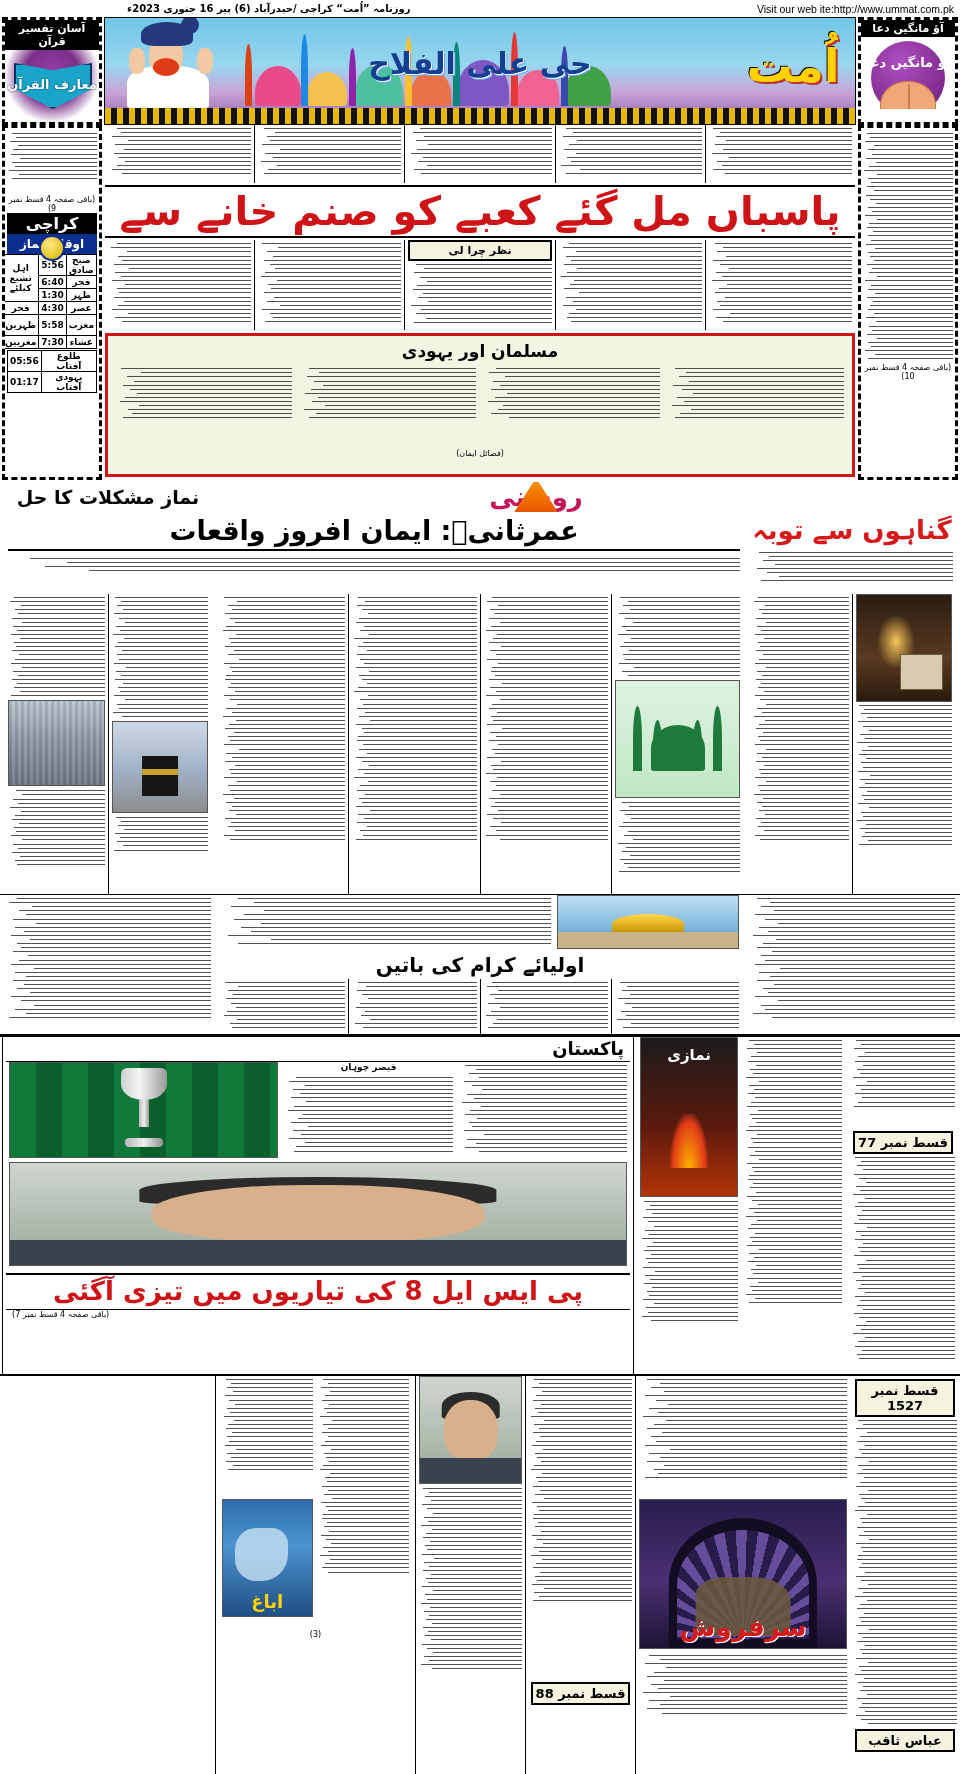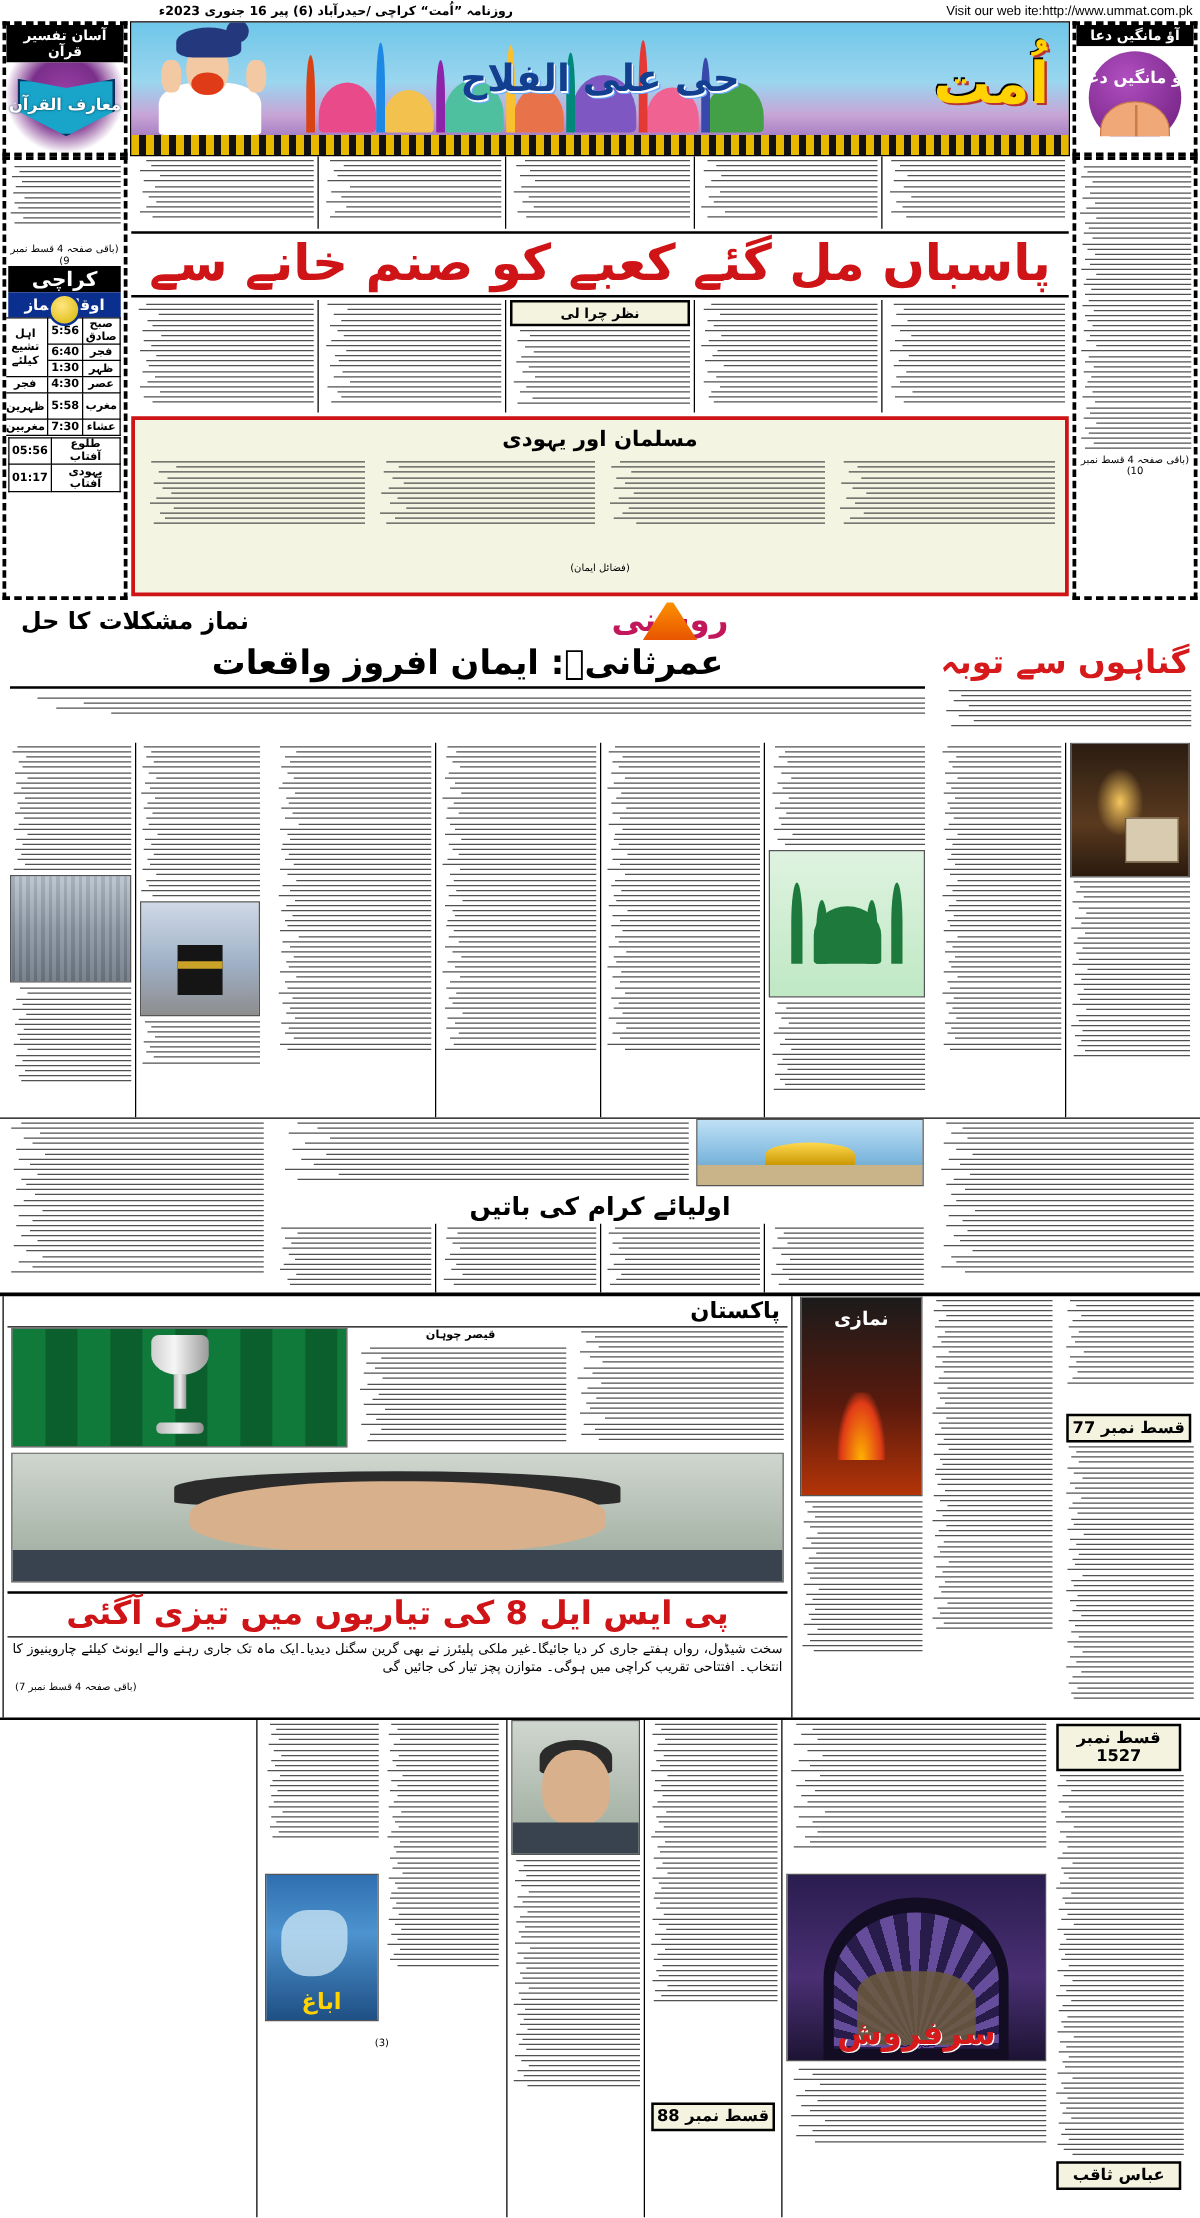--- a/index.html
+++ b/index.html
@@ -1555,26 +1555,25 @@
               <div class="face"></div>
               <div class="suit"></div>
           </div>
         </div>
       </div>
 
       <div style="border-top:2px solid #000;border-bottom:1px solid #000;padding:2px 0;margin-top:3px">
         <div class="hdr-red" style="font-size:26px;text-align:center;line-height:1.15;white-space:nowrap">پی ایس ایل 8 کی تیاریوں میں تیزی آگئی</div>
       </div>
 
-      <div style="font-size:10.5px;line-height:1.5;text-align:justify;padding:2px 4px">سخت شیڈول، رواں ہفتے جاری کر دیا جائیگا۔غیر ملکی پلیئرز نے بھی گرین سگنل دیدیا۔ایک ماہ تک جاری رہنے والے ایونٹ کیلئے چاروینیوز کا انتخاب۔ افتتاحی تقریب کراچی میں ہوگی۔ متوازن پچز تیار کی جائیں گی</div>
       <div class="tiny" style="text-align:left;padding-left:6px">(باقی صفحہ 4 قسط نمبر 7)</div>
     </div>
   </div>
 
-  <div class="row" style="height:400px;padding:0 10px;border-top:2px solid #000">
+  <div class="row" style="height:400px;padding:0 0;border-top:2px solid #000">
 
     <div class="cell" style="width:110px;flex:0 0 110px;padding:0 3px">
       <div class="qist-box">قسط نمبر 1527</div>
       <div class="urdu-lines">
         <i style="width:95%"></i>
           <i style="width:90%"></i>
           <i style="width:97%"></i>
           <i style="width:87%"></i>
           <i style="width:93%"></i>
         <i style="width:96%"></i>

